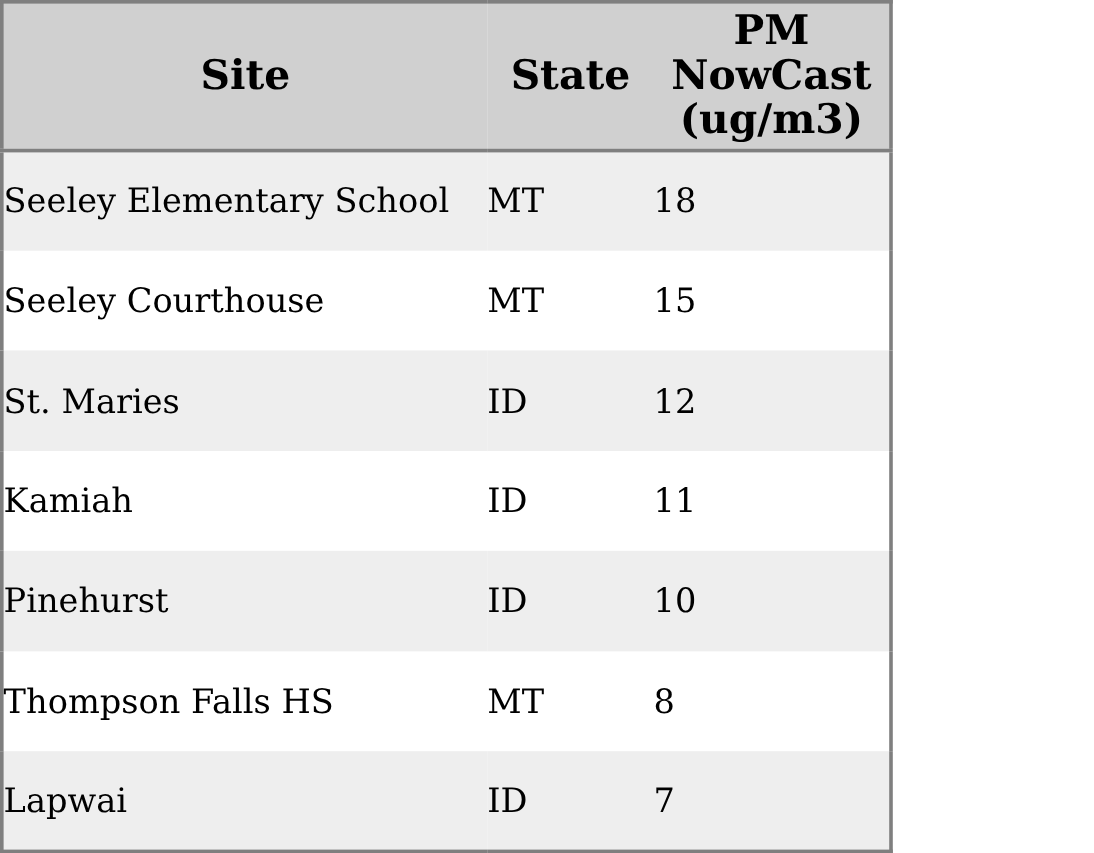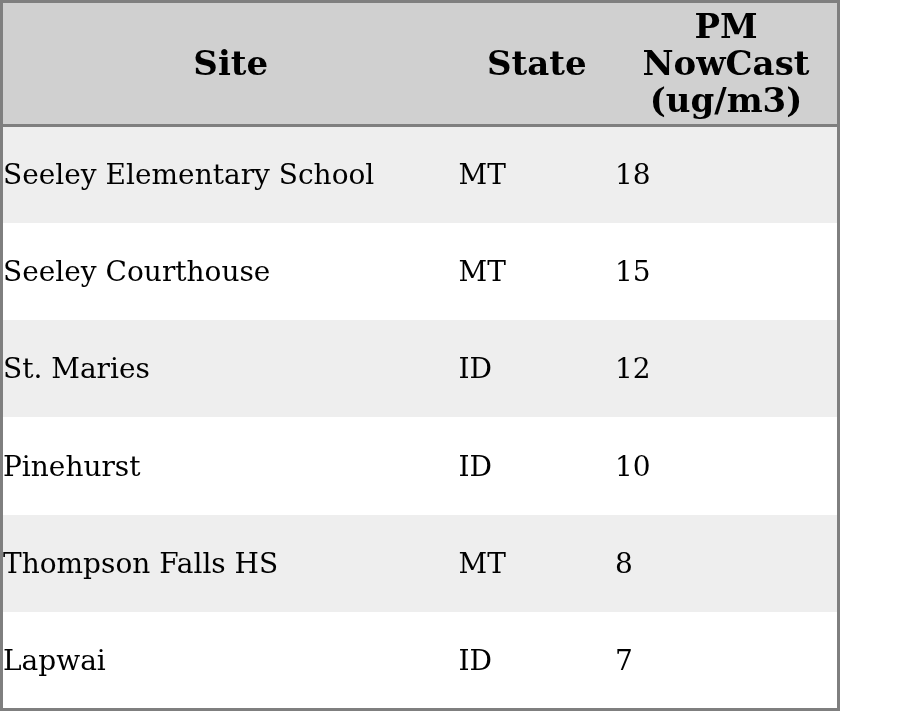--- a/index.html
+++ b/index.html
@@ -4,21 +4,21 @@
 <style>
   :root {
     --header-bg: #d0d0d0;
     --row-alt-bg: #eeeeee;
     --row-bg: #ffffff;
     --border: #7f7f7f;
     --text: #000000;
   }
   html, body { margin: 0; padding: 0; background: #ffffff; }
   table.pm-table {
-    width: 840px;
+    width: 744px;
     height: 711px;
     border-collapse: collapse;
     table-layout: fixed;
     border: 3px solid var(--border);
     font-family: "DejaVu Serif", "Liberation Serif", serif;
     color: var(--text);
   }
   col.col-site  { width: 54.6%; }
   col.col-state { width: 18.7%; }
   col.col-pm    { width: 26.7%; }
@@ -72,20 +72,25 @@
         <td>Seeley Courthouse</td>
         <td>MT</td>
         <td>15</td>
       </tr>
       <tr>
         <td>St. Maries</td>
         <td>ID</td>
         <td>12</td>
       </tr>
       <tr>
+        <td>Kamiah</td>
+        <td>ID</td>
+        <td>11</td>
+      </tr>
+      <tr>
         <td>Pinehurst</td>
         <td>ID</td>
         <td>10</td>
       </tr>
       <tr>
         <td>Thompson Falls HS</td>
         <td>MT</td>
         <td>8</td>
       </tr>
       <tr>

